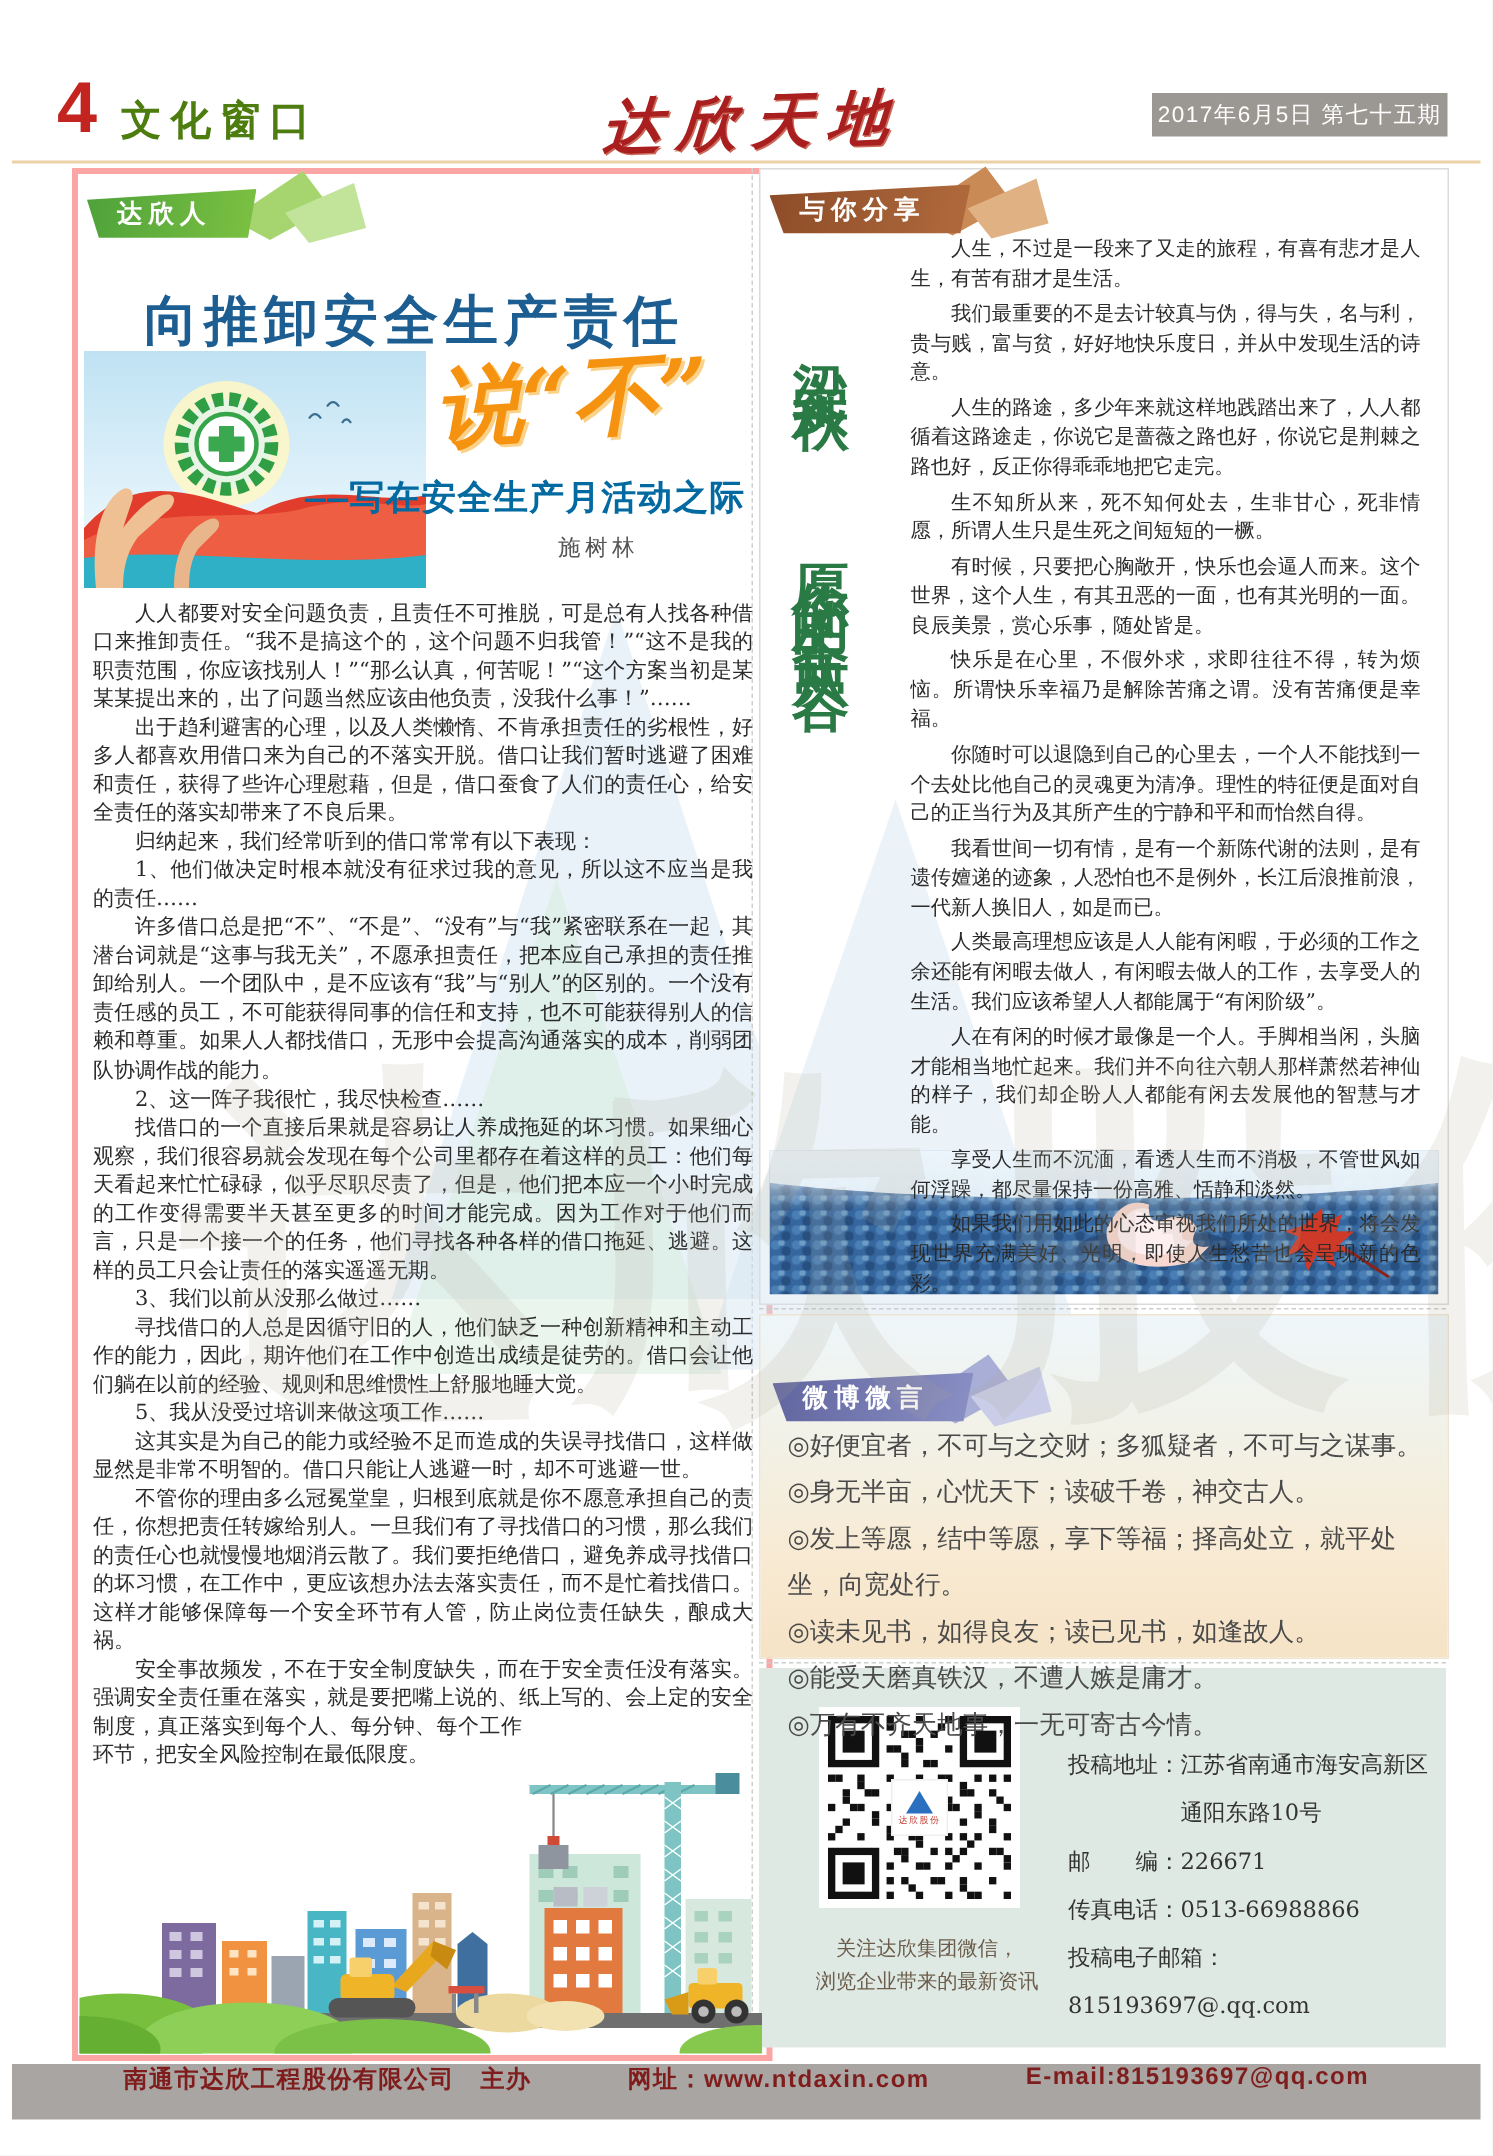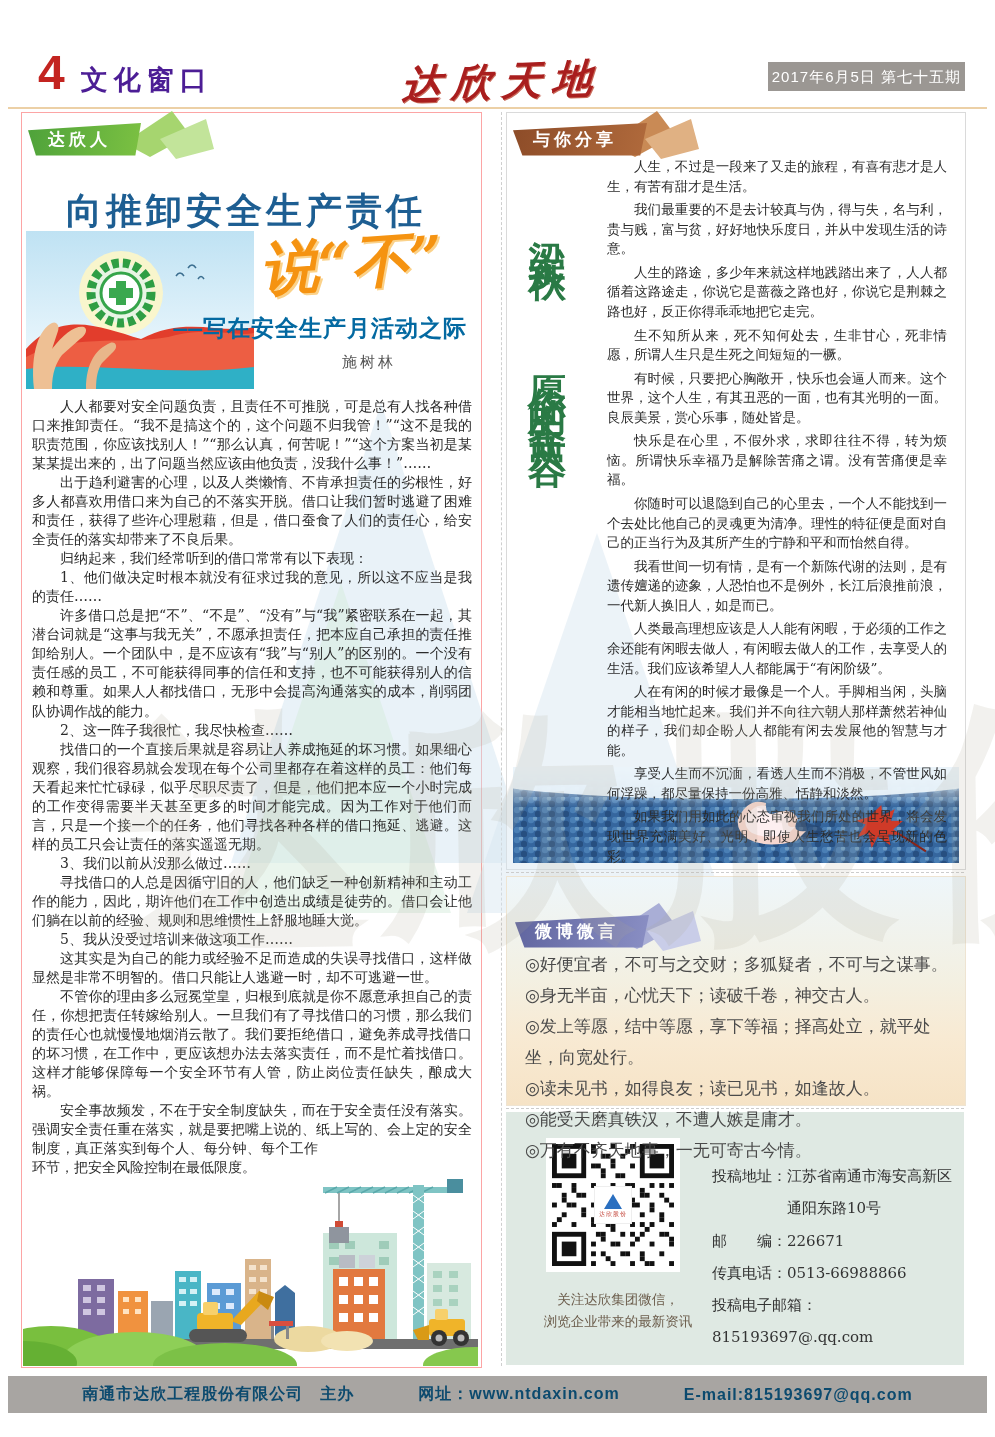--- a/index.html
+++ b/index.html
@@ -4,31 +4,31 @@
 <style>
   html,body{margin:0;padding:0;background:#efefef;}
   .page{position:relative;width:995px;height:1437px;background:#fff;margin:0 auto;
         font-family:"DejaVu Serif",serif;overflow:hidden;}
   [data-interactable]{cursor:default;}
 
   
   .header{position:absolute;left:38px;top:50px;right:30px;height:56px;z-index:6;}
   .page-num{float:left;color:#c32420;font:bold 48px/0.95 "Liberation Sans",sans-serif;}
   .section-title{float:left;margin:12px 0 0 16px;font-weight:bold;font-size:27px;
-                 color:#4c1d95;letter-spacing:6px;}
+                 color:#4d7c0f;letter-spacing:6px;}
   .masthead{position:absolute;left:50%;top:4px;transform:translateX(-50%) skewX(-6deg) rotate(-2deg);
             color:#a91e1e;font-weight:bold;font-style:italic;font-size:40px;letter-spacing:10px;
             text-shadow:1px 1px 0 #c96a5a;}
   .issue-badge{position:absolute;right:0;top:12px;background:#9b9793;color:#fff;
                font:15px/1 "Liberation Sans",sans-serif;padding:7px 4px;letter-spacing:1px;}
   .header-rule{position:absolute;left:8px;right:8px;top:107px;border-top:2px solid #ecd0a6;z-index:2;}
 
   
-  .left-box{position:absolute;left:21px;top:112px;width:459px;height:1254px;
-            border:1px solid #fca5a5;background:#fff;}
+  .left-box{position:absolute;left:48px;top:112px;width:459px;height:1254px;
+            border:4px solid #fca5a5;background:#fff;}
   .divider-v{position:absolute;left:501px;top:112px;height:1254px;border-left:1px dashed #cfcfcf;}
   .right-box1{position:absolute;left:506px;top:112px;width:458px;height:756px;
               border:1px solid #dadada;background:#fff;}
   .divider-h{position:absolute;left:506px;width:458px;border-top:1px dashed #ccc;}
   .dh1{top:872px;} .dh2{top:1108px;}
   .weibo-box{position:absolute;left:506px;top:876px;width:458px;height:228px;
              border:1px solid #eee4d2;
              background:linear-gradient(180deg,#eef6fa 0%,#f3f0e2 45%,#f8ead3 70%,#f6e3c6 100%);}
   .contact-box{position:absolute;left:506px;top:1112px;width:458px;height:253px;background:#dfe9e3;}
 
@@ -98,21 +98,21 @@
               font-size:13.5px;color:#6b5c4b;line-height:1.65;}
   .contact-lines{position:absolute;left:206px;top:48px;font-size:15px;line-height:2.15;color:#333;}
 
   
   .watermark{position:absolute;left:120px;top:660px;z-index:4;pointer-events:none;
              font-weight:bold;font-size:250px;letter-spacing:14px;color:rgba(175,165,150,.16);
              transform:rotate(-1deg);white-space:nowrap;}
 
   
   .footer{position:absolute;left:8px;right:8px;top:1376px;height:37px;background:#a8a5a2;
-          display:flex;align-items:center;justify-content:center;gap:64px;color:#0c4a6e;
+          display:flex;align-items:flex-start;justify-content:center;gap:64px;color:#7f1d1d;
           font:bold 16px "Liberation Sans",sans-serif;letter-spacing:1px;z-index:6;}
 </style>
 </head>
 <body>
 
 <div class="page" data-interactable="false">
 
   <div class="header" data-interactable="false">
     <div class="page-num" data-interactable="false">4</div>
     <div class="section-title" data-interactable="false">文化窗口</div>

